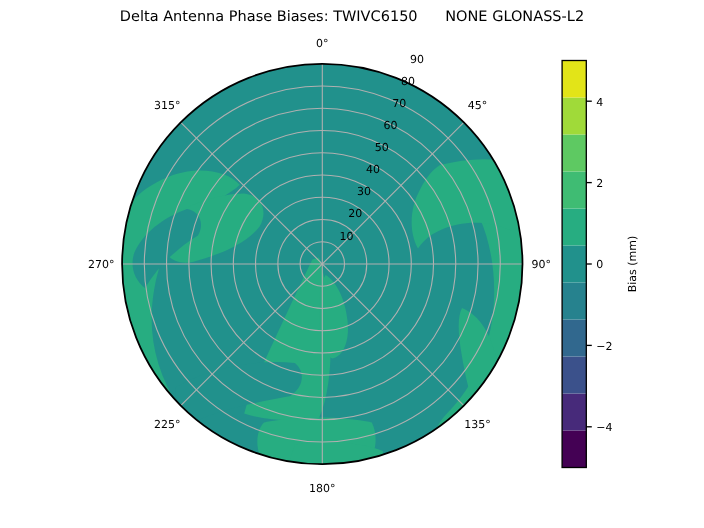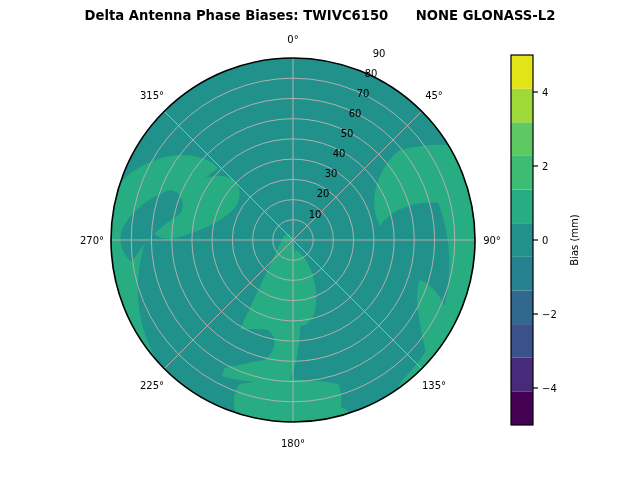--- a/index.html
+++ b/index.html
@@ -24,21 +24,20 @@
   #fig-title {
     position: absolute;
     left: 0;
     top: 8px;
     width: 640px;
     text-align: center;
     font-size: 13.2px;
     color: #000;
     white-space: pre;
     letter-spacing: 0px;
-    font-weight: bold;
   }
   .svg-layer {
     position: absolute;
     left: 0; top: 0;
     width: 640px;
     height: 480px;
   }
   .tick-label {
     font-family: "DejaVu Sans", sans-serif;
     font-size: 10px;

